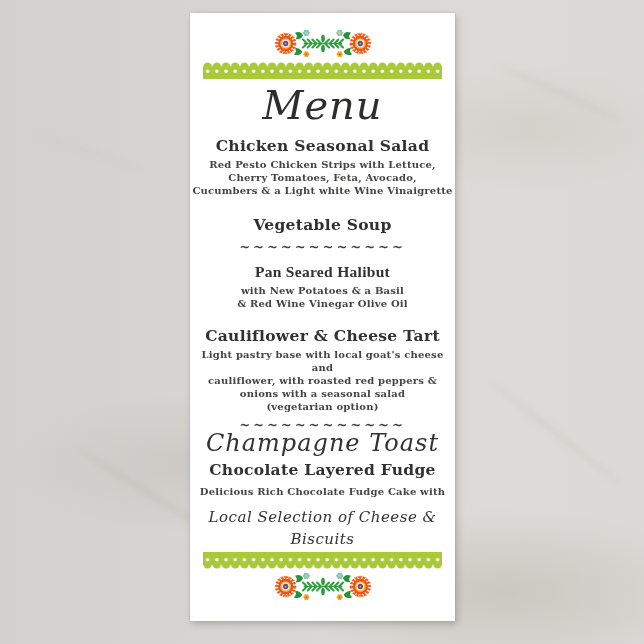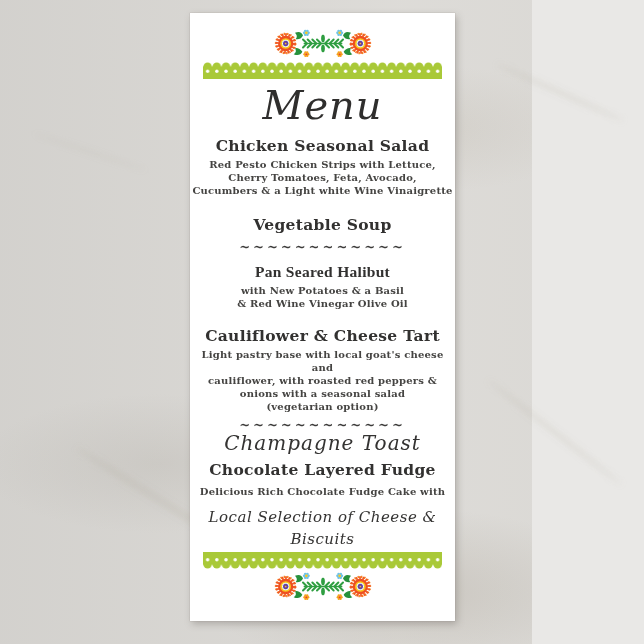--- a/index.html
+++ b/index.html
@@ -2,21 +2,21 @@
 <html><head>
 <meta charset="utf-8">
 <style>
   * { margin:0; padding:0; box-sizing:border-box; }
   html,body { width:644px; height:644px; overflow:hidden; }
   body {
     font-family:"DejaVu Serif", serif;
     background-color:#e9e8e6;
   }
   .scene {
-    position:relative; width:532px; height:644px;
+    position:relative; width:644px; height:644px;
     background-color:#eae9e7;
     background-image:
       linear-gradient(90deg, #e6e5e3 0%, #ecebe9 45%, #f1f0ee 75%, #efeeec 100%),
       radial-gradient(ellipse 300px 120px at 78% 92%, rgba(186,178,165,.30), transparent 70%),
       radial-gradient(ellipse 260px 100px at 30% 72%, rgba(197,193,186,.22), transparent 70%),
       radial-gradient(ellipse 220px 90px at 82% 20%, rgba(200,191,176,.18), transparent 70%);
     background-blend-mode:multiply;
   }
   .vein { position:absolute; background:rgba(168,158,142,.18); border-radius:50%;
           filter:blur(3px); pointer-events:none; }
@@ -46,21 +46,21 @@
   }
   .course-desc {
     margin-top:2px; font-weight:bold; font-size:10px; line-height:13px;
     color:#454442; letter-spacing:.2px;
   }
   .divider {
     font-weight:bold; font-size:13px; line-height:13px;
     letter-spacing:3px; color:#3b3a39; margin-top:5px;
   }
   .script-line { font-style:italic; color:#343332; }
-  .script-toast  { font-size:20px; line-height:24px; margin-top:0; letter-spacing:1px; }
+  .script-toast  { font-size:24px; line-height:24px; margin-top:0; letter-spacing:1px; }
   .script-cheese { font-size:15px; line-height:22px; margin-top:8px; letter-spacing:.5px; }
   .mt18 { margin-top:18px; } .mt16 { margin-top:16px; }
   .mt9 { margin-top:9px;font-family:Liberation Serif, serif; }
   .mt5 { margin-top:5px; }
   .lace-bottom     { margin-top:2px; }
   .ornament-bottom { margin-top:2px; }
   .hidden-defs { position:absolute; width:0; height:0; }
 </style>
 </head>
 <body>

